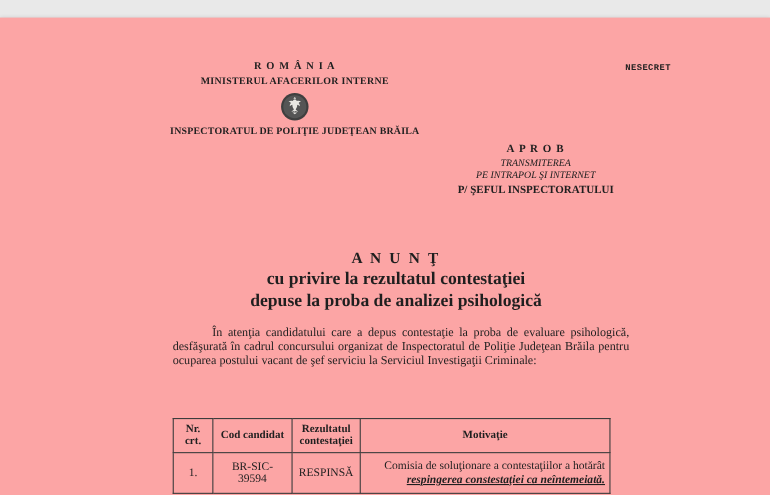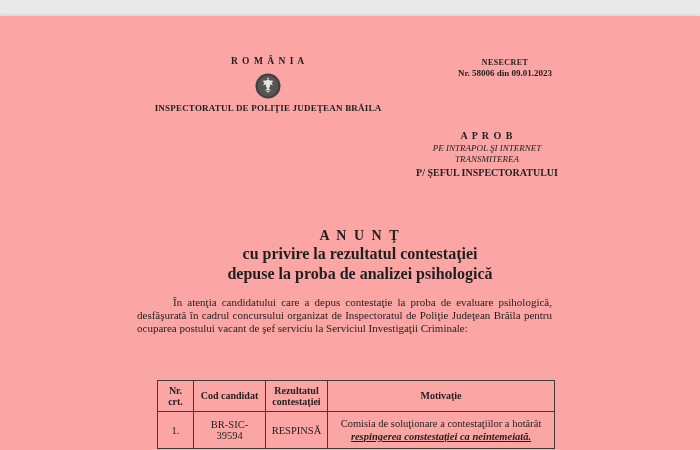--- a/index.html
+++ b/index.html
@@ -17,80 +17,80 @@
 
   
   .header-left { left:118px; top:40px; width:300px; text-align:center; line-height:1.25; }
   .country { font-weight:bold; font-size:9.5px; letter-spacing:1px; }
   .ministry { font-weight:bold; font-size:9px; letter-spacing:.3px; }
   .emblem-wrap { margin:5px auto 4px auto; width:26px; height:26px; }
   .inspectorate { font-weight:bold; font-size:9px; letter-spacing:.2px; }
   .commission { font-weight:bold; font-size:9px; letter-spacing:.2px; }
 
   
-  .header-right { left:400px; top:42px; width:210px; text-align:center; line-height:1.3; }
+  .header-right { left:400px; top:42px; width:210px; text-align:right; line-height:1.3;font-family:Liberation Mono, monospace; }
   .classification { font-weight:bold; font-size:8px; letter-spacing:.4px; }
   .doc-number { font-weight:bold; font-size:9px; }
 
   
   .approval { left:387px; top:114px; width:200px; text-align:center; line-height:1.28; }
   .aprob { font-weight:bold; font-size:10px; letter-spacing:1px; }
   .approval-italic { font-style:italic; font-size:9px; }
   .approval-signer { font-weight:bold; font-size:10px; margin-top:1px; }
 
   
   .title-block { left:200px; top:212px; width:320px; text-align:center; }
   .title-main { font-weight:bold; font-size:14px; letter-spacing:2px; }
   .title-sub { font-weight:bold; font-size:16px; line-height:1.22; }
   .title-sub:first-of-type { margin-top:3px; }
 
   
-  .body-text { left:137px; top:280px; width:415px; font-size:11px; line-height:13.2px; text-align:justify; }
+  .body-text { left:157px; top:280px; width:415px; font-size:11px; line-height:13.2px; text-align:justify; }
   .body-text p { margin:0; text-indent:36px; }
 
   
   .result-table { position:absolute; left:157px; top:364px; border-collapse:collapse; table-layout:fixed; }
   .result-table th, .result-table td { border:1.4px solid #3c3c3c; padding:2px 4px; vertical-align:middle; }
   .result-table th { font-weight:bold; font-size:10px; text-align:center; line-height:1.15; height:26px; }
   .result-table td { font-size:10.5px; height:32px; }
   .col-nr  { width:36px; }
   .col-cod { width:72px; }
   .col-rez { width:62px; }
   .col-mot { width:227px; }
   .cell-center { text-align:center; }
-  .cell-motivatie { text-align:center; padding-left:7px; line-height:1.25; }
+  .cell-motivatie { text-align:right; padding-left:7px; line-height:1.25; }
   .motivatie-emphasis { font-weight:bold; font-style:italic; text-decoration:underline; }
 </style>
 </head>
 <body>
 
 <div class="page">
 
   <div class="abs header-left">
     <div class="country">R O M Â N I A</div>
+    <div class="ministry">MINISTERUL AFACERILOR INTERNE</div>
     <div class="emblem-wrap">
       <svg width="26" height="26" viewBox="0 0 26 26" aria-hidden="true">
         <circle cx="13" cy="13" r="12.5" fill="#3f3f3f"></circle>
         <circle cx="13" cy="13" r="10.5" fill="#555"></circle>
 
         <path fill="#e9e7e2" d="M13 4.2l-1.3 1.6h2.6L13 4.2zm0 2.2c-.9 0-1.6.6-1.8 1.4-1.2-.5-2.7-.4-3.9.5 1 .2 1.7.7 2.2 1.4-.8.7-1.2 1.8-1 2.9.6-.8 1.4-1.2 2.3-1.3-.1 1.6.5 3.1 1.4 4-.5.9-1.3 1.6-2.4 1.9 1 .4 2 .3 2.8-.2l.4 1.3h-2.1l2.1 1.5 2.1-1.5h-2.1l.4-1.3c.8.5 1.8.6 2.8.2-1.1-.3-1.9-1-2.4-1.9.9-.9 1.5-2.4 1.4-4 .9.1 1.7.5 2.3 1.3.2-1.1-.2-2.2-1-2.9.5-.7 1.2-1.2 2.2-1.4-1.2-.9-2.7-1-3.9-.5-.2-.8-.9-1.4-1.8-1.4z"></path>
       </svg>
     </div>
     <div class="inspectorate">INSPECTORATUL DE POLIŢIE JUDEŢEAN BRĂILA</div>
   </div>
 
   <div class="abs header-right">
     <div class="classification">NESECRET</div>
-    <div class="doc-number">Nr. 58006 din 09.01.2023</div>
   </div>
 
   <div class="abs approval">
     <div class="aprob">A P R O B</div>
+    <div class="approval-italic">TRANSMITEREA</div>
     <div class="approval-italic">PE INTRAPOL ŞI INTERNET</div>
-    <div class="approval-italic">TRANSMITEREA</div>
     <div class="approval-signer">P/ ŞEFUL INSPECTORATULUI</div>
   </div>
 
   <div class="abs title-block">
     <div class="title-main">A N U N Ţ</div>
     <div class="title-sub">cu privire la rezultatul contestaţiei</div>
     <div class="title-sub">depuse la proba de analizei psihologică</div>
   </div>
 
   <div class="abs body-text">

